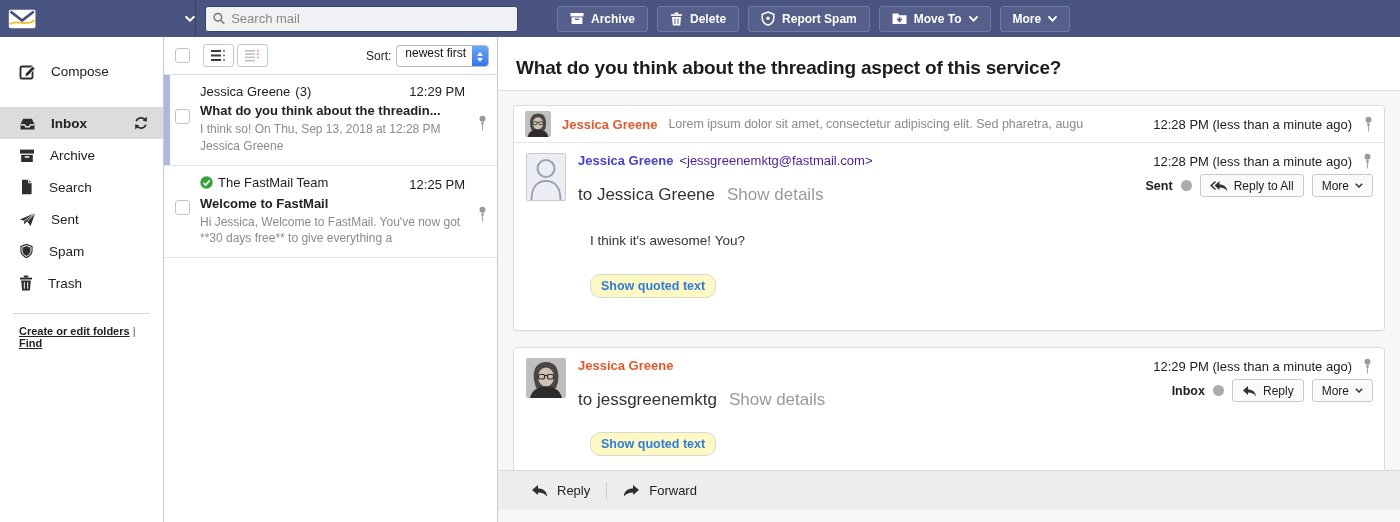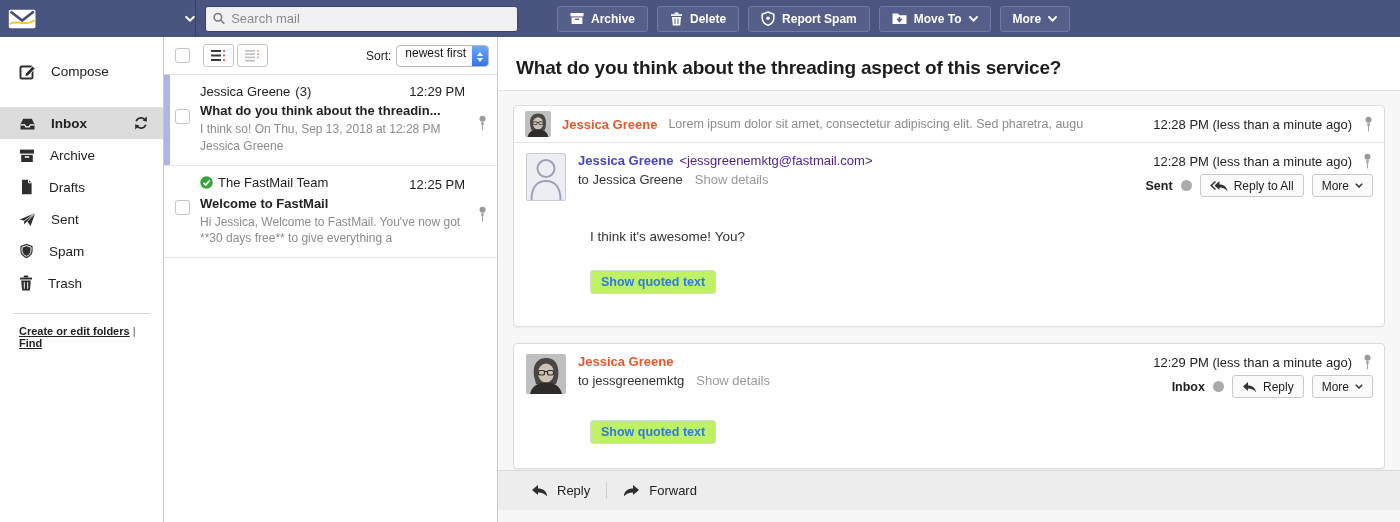--- a/index.html
+++ b/index.html
@@ -71,30 +71,30 @@
   .avatar-md { width:40px; height:40px; border-radius:2px; overflow:hidden; flex:none; }
   .avatar-sil { width:40px; height:48px; border:1px solid #c9c9d4; border-radius:2px; overflow:hidden; flex:none; background:#ededf4; }
   .name-orange { color:#e2592f; font-weight:bold; font-size:13px; white-space:nowrap; cursor:pointer; }
   .collapsed .snip { flex:1; font-size:12.5px; color:#8b8b8b; white-space:nowrap; overflow:hidden; min-width:0; }
   .msg-time { font-size:13px; color:#222; white-space:nowrap; }
   .msg-head { display:flex; padding:10px 11px 4px 12px; }
   .msg-head-left { margin-left:12px; min-width:0; }
   .head-l1 { font-size:13px; display:flex; align-items:baseline; gap:6px; }
   .name-blue { color:#4442c6; font-weight:bold; font-size:13px; cursor:pointer; }
   .email-gray { color:#4c1d95; font-size:13px; }
-  .head-l2 { margin-top:4px; font-size:13px; color:#333; display:flex; gap:12px; }
+  .head-l2 { margin-top:17px; font-size:17px; color:#333; display:flex; gap:12px; }
   .show-details { color:#999; cursor:pointer; }
   .msg-head-right { margin-left:auto; flex:none; text-align:right; }
   .head-r1 { display:flex; align-items:center; justify-content:flex-end; gap:10px; }
   .head-r2 { margin-top:5px; display:flex; align-items:center; justify-content:flex-end; gap:8px; }
   .folder-lbl { font-size:12.5px; font-weight:bold; color:#222; }
   .dot { width:11px; height:11px; border-radius:50%; background:#ababab; }
   .hbtn { display:flex; align-items:center; gap:6px; height:23px; padding:0 9px; background:#fafafa; border:1px solid #c9c9c9; border-radius:3px; font-size:12px; color:#222; cursor:pointer; white-space:nowrap; }
   .msg-body { padding:24px 16px 0 76px; font-size:13.5px; color:#333; }
-  .quoted-btn { display:inline-block; margin:26px 0 32px 76px; padding:4px 10px; background:#bef264; border:1px solid #d8d8d8; border-radius:3px; color:#2f7cdb; font-size:12.5px; font-weight:bold; cursor:pointer; }
+  .quoted-btn { display:inline-block; margin:26px 0 32px 76px; padding:4px 10px; background:#fef9c3; border:1px solid #d8d8d8; border-radius:10px; color:#2f7cdb; font-size:12.5px; font-weight:bold; cursor:pointer; }
   .card2 .msg-body { padding-top:16px; }
   .card2 .quoted-btn { margin:18px 0 24px 76px; }
   .thread-footer { flex:none; height:40px; background:#ededed; border-top:1px solid #d8d8d8; display:flex; align-items:center; padding-left:33px; margin-bottom:12px; }
   .tf-item { display:flex; align-items:center; gap:9px; font-size:13px; color:#222; cursor:pointer; }
   .tf-sep { width:1px; height:17px; background:#cfcfcf; margin:0 16px; }
 </style>
 </head>
 <body>
 
 <div class="app">
@@ -203,21 +203,21 @@
           <rect x="5.8" y="8.2" width="4.4" height="1.5" fill="#fff"></rect>
         </svg>
         <span>Archive</span>
       </div>
 
       <div class="side-row">
         <svg width="15" height="16" viewBox="0 0 15 16">
           <path d="M3 0.8 H9.6 L12.6 3.8 V15.2 H3 Z" fill="#2e2e2e"></path>
           <path d="M9.6 0.8 V3.8 H12.6" stroke="#fff" stroke-width="1" fill="none"></path>
         </svg>
-        <span>Drafts</span>
+        <span>Search</span>
       </div>
 
       <div class="side-row">
         <svg width="17" height="15" viewBox="0 0 17 15">
           <path d="M0.8 7.6 L16.2 1 L11.6 14 L8.2 9.6 L5 12.2 L5.2 8.8 Z" fill="#2e2e2e"></path>
           <path d="M5.2 8.8 L16.2 1 L8.2 9.6" fill="none" stroke="#fff" stroke-width="0.8"></path>
         </svg>
         <span>Sent</span>
       </div>
 

